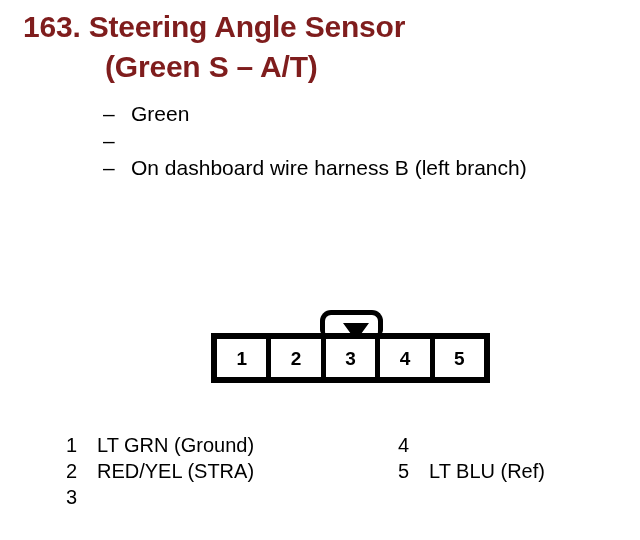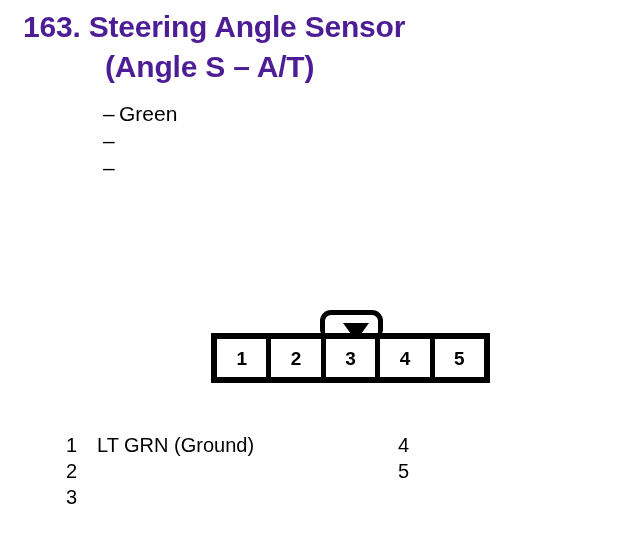--- a/index.html
+++ b/index.html
@@ -24,21 +24,21 @@
     left: 0;
     top: 0;
     width: 640px;
   }
   .title-line {
     font-weight: bold;
     font-size: 30px;
     line-height: 38px;
     letter-spacing: -0.2px;
     white-space: nowrap;
-    color: #4c1d95;
+    color: #7f1d1d;
   }
   .title-line-1 {
     position: absolute;
     left: 23px;
     top: 8px;
   }
   .title-line-2 {
     position: absolute;
     left: 105px;
     top: 48px;
@@ -57,20 +57,21 @@
     font-size: 21px;
     line-height: 27px;
     white-space: nowrap;
   }
   .bullet-dash {
     width: 16px;
     flex: 0 0 16px;
   }
   .bullet-text {
     flex: 0 0 auto;
+    margin-left: 12px;
   }
 
   
   .connector {
     position: absolute;
     left: 211px;
     top: 310px;
     width: 279px;
     height: 73px;
   }
@@ -149,36 +150,37 @@
   .legend-label {
     flex: 0 0 auto;
     text-align: center;
   }
 </style>
 </head>
 <body>
 
 <div class="title-block">
   <div class="title-line title-line-1">163.  Steering Angle Sensor</div>
-  <div class="title-line title-line-2">(Angle S – A/T)</div>
+  <div class="title-line title-line-2">(Green S – A/T)</div>
 </div>
 
 <div class="bullets">
 
   <div class="bullet-row">
     <span class="bullet-dash">–</span>
     <span class="bullet-text">Green</span>
   </div>
 
   <div class="bullet-row">
     <span class="bullet-dash">–</span>
   </div>
 
   <div class="bullet-row">
     <span class="bullet-dash">–</span>
+    <span class="bullet-text">On dashboard wire harness B (left branch)</span>
   </div>
 
 </div>
 
 <div class="connector">
 
   <div class="latch">
     <div class="latch-tongue"></div>
   </div>
 
@@ -204,28 +206,30 @@
 
 <div class="legend">
 
   <div class="legend-col legend-col-left">
     <div class="legend-row">
       <span class="legend-num">1</span>
       <span class="legend-label">LT GRN (Ground)</span>
     </div>
     <div class="legend-row">
       <span class="legend-num">2</span>
+      <span class="legend-label">RED/YEL (STRA)</span>
     </div>
     <div class="legend-row">
       <span class="legend-num">3</span>
     </div>
   </div>
 
   <div class="legend-col legend-col-right">
     <div class="legend-row">
       <span class="legend-num">4</span>
     </div>
     <div class="legend-row">
       <span class="legend-num">5</span>
+      <span class="legend-label">LT BLU (Ref)</span>
     </div>
   </div>
 
 </div>
 
 </body></html>

